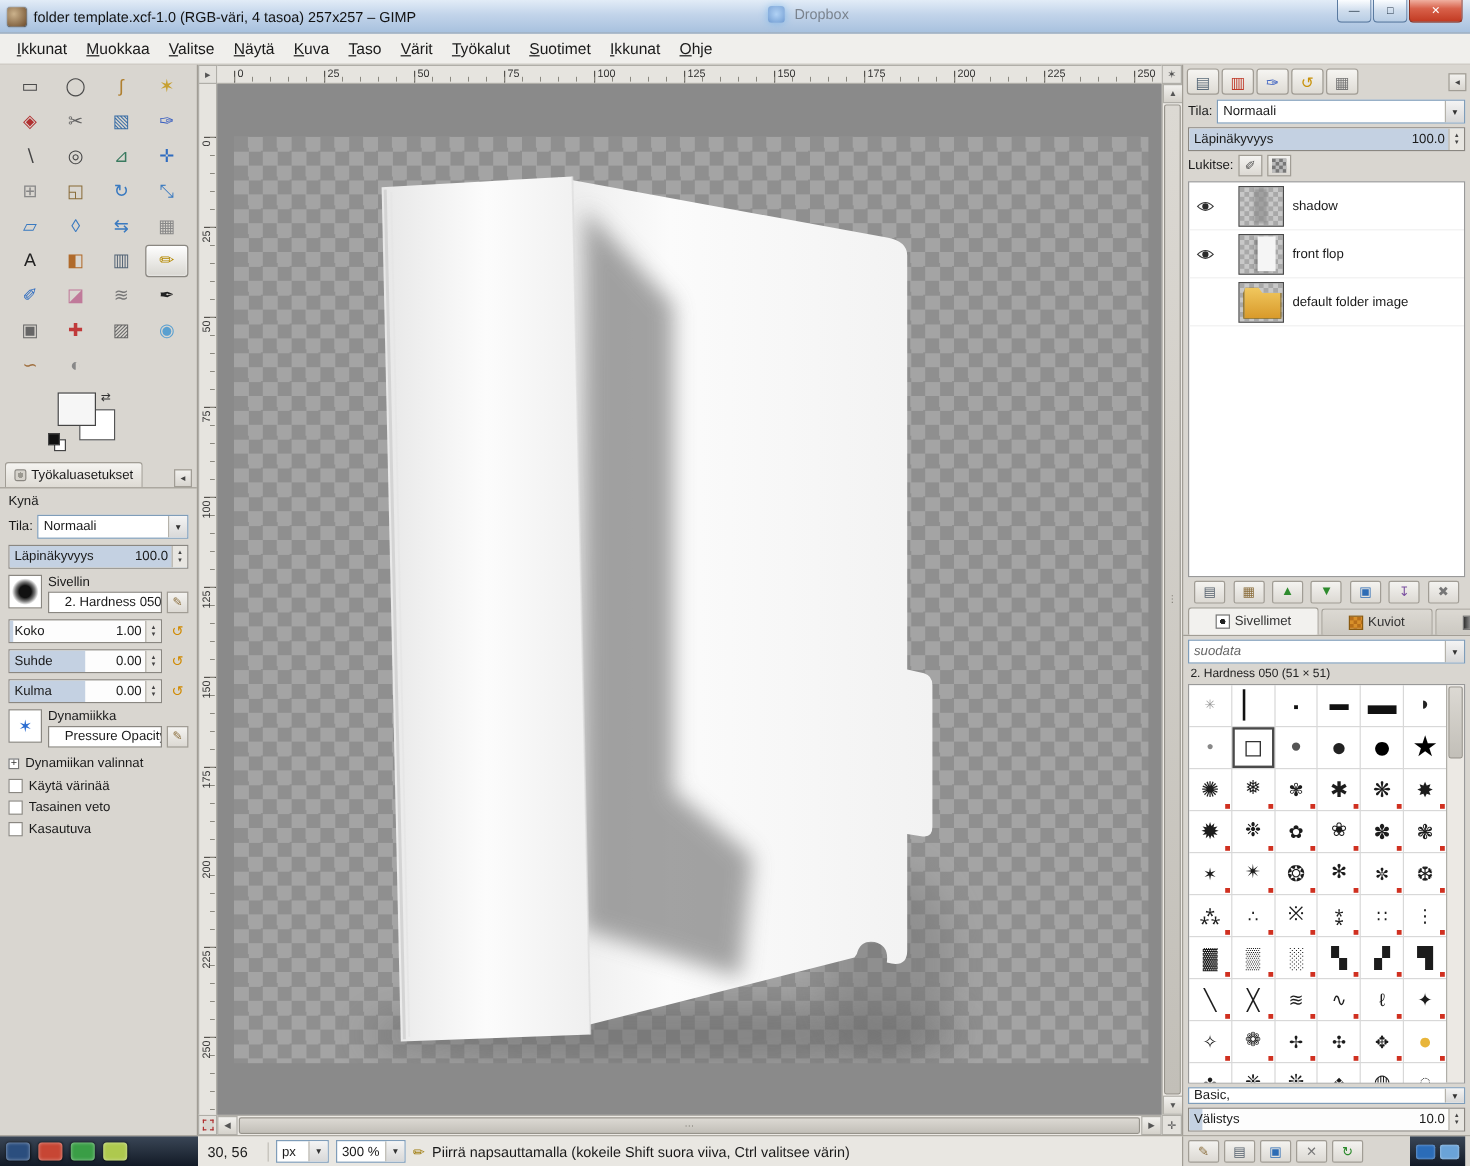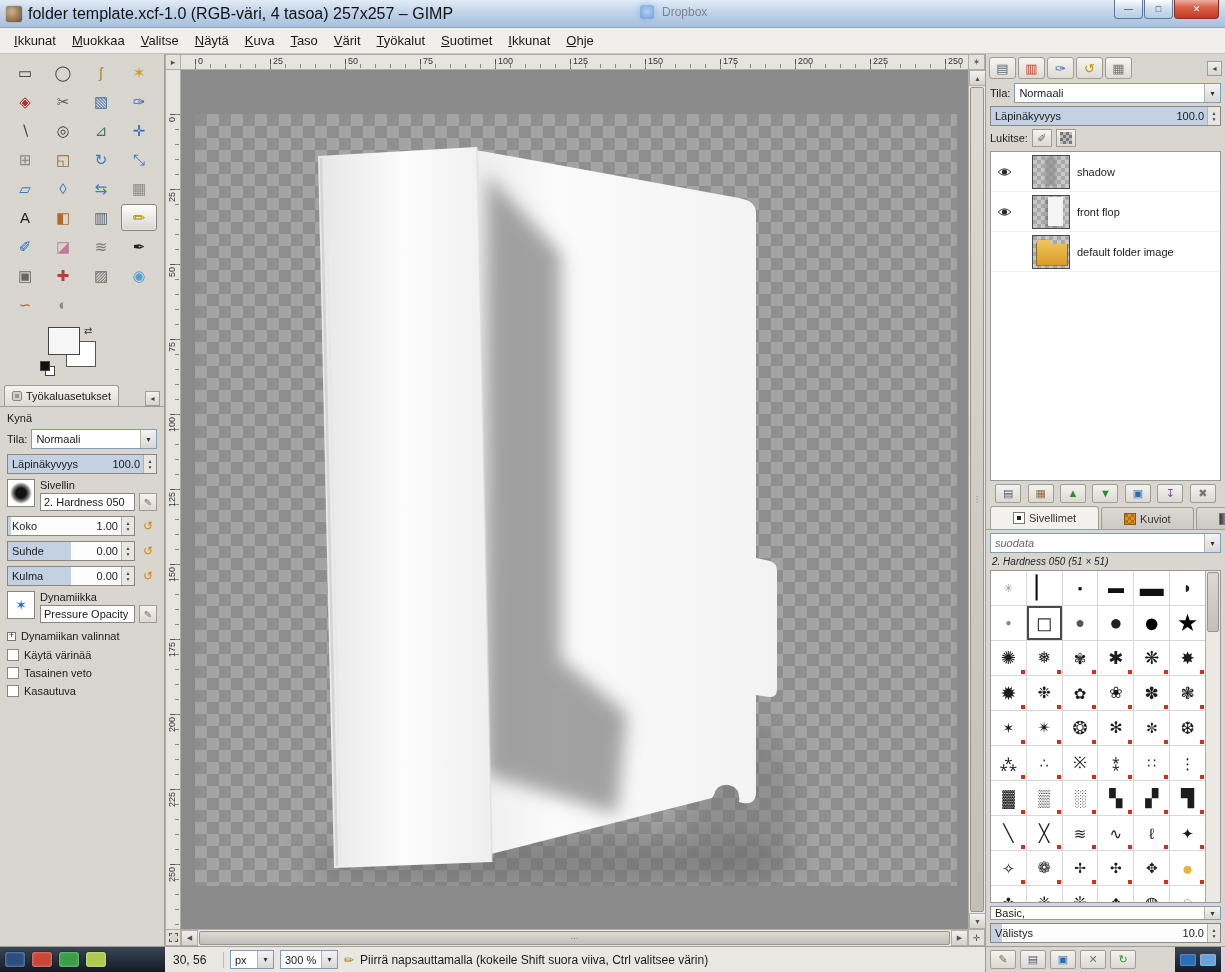--- a/index.html
+++ b/index.html
@@ -9,21 +9,21 @@
   *{box-sizing:border-box;margin:0;padding:0}
   html,body{width:1225px;height:972px;overflow:hidden}
   body{font-family:"Liberation Sans",sans-serif;font-size:11px;color:#1a1a1a;background:#000}
   .screen{width:1225px;height:972px;display:flex;flex-direction:column;background:var(--panel);position:relative}
 
   
   .titlebar{height:28px;flex:none;background:linear-gradient(#e2ecf7,#c2d4ea 45%,#a8c1de);
     border-bottom:1px solid #8ba4c0;display:flex;align-items:center;padding:0 6px;position:relative}
   .win-icon{width:16px;height:16px;border-radius:3px;flex:none;
     background:radial-gradient(circle at 35% 35%,#cbb28c,#6b4a2a);box-shadow:0 0 1px #333}
-  .title-text{margin-left:6px;font-size:16px;color:#111;white-space:nowrap}
+  .title-text{margin-left:6px;font-size:12px;color:#111;white-space:nowrap}
   .ghost-win{position:absolute;left:640px;top:5px;display:flex;align-items:center;gap:8px;opacity:.5}
   .ghost-icon{width:14px;height:14px;border-radius:3px;background:radial-gradient(#9fd0ff,#2a6cc0);box-shadow:0 0 7px #4aa0e8}
   .ghost-text{font-size:12px;color:#333}
   .winbtns{position:absolute;right:6px;top:0;display:flex}
   .winbtn{width:29px;height:19px;border:1px solid #5a7aa0;border-top:none;border-radius:0 0 4px 4px;
     background:linear-gradient(#fbfdff,#cfdded 50%,#b8cde4);display:flex;align-items:center;justify-content:center;
     font-size:9px;color:#234;margin-left:1px}
   .winbtn.close{width:45px;background:linear-gradient(#f0b0a0,#d8614a 40%,#c23a22);color:#fff;border-color:#8a3020}
 
   
@@ -69,21 +69,21 @@
   .ss-spin{position:absolute;right:0;top:0;bottom:0;width:13px;border-left:1px solid #b5b2aa;background:#e8e6e1;
     display:flex;flex-direction:column;align-items:center;justify-content:center;z-index:2}
   .ss-spin::before{content:"▲";font-size:5px;line-height:6px;color:#444}
   .ss-spin::after{content:"▼";font-size:5px;line-height:6px;color:#444}
   .reset-btn{width:18px;height:18px;flex:none;display:flex;align-items:center;justify-content:center;font-size:12px;color:#d08a00}
   .sub-block{display:flex;gap:5px;align-items:flex-start}
   .sub-icon{width:28px;height:28px;flex:none;border:1px solid #8a8781;background:#fff;display:flex;align-items:center;justify-content:center}
   .brush-blob{width:100%;height:100%;background:radial-gradient(circle,#111 0 5px,#777 8px,#fff 11px)}
   .dyn-glyph{font-size:14px;color:#2a6cd0}
   .sub-col{flex:1;min-width:0;display:flex;flex-direction:column;gap:2px}
-  .entry{height:18px;border:1px solid #8a8781;background:#fff;font-size:11px;display:flex;align-items:center;padding:0 3px;flex:1;min-width:0;white-space:nowrap;overflow:hidden}
+  .entry{height:18px;border:1px solid #8a8781;background:#fff;font-size:11px;display:flex;align-items:center;padding:0 13px;flex:1;min-width:0;white-space:nowrap;overflow:hidden}
   .edit-btn{width:18px;height:18px;flex:none;border:1px solid var(--bord);background:linear-gradient(#f4f3f0,#dcd9d3);
     display:flex;align-items:center;justify-content:center;font-size:10px;color:#8a6d3b}
   .expander{display:flex;align-items:center;gap:5px;font-size:11px;margin-top:2px}
   .plusbox{width:9px;height:9px;border:1px solid #777;background:#fff;position:relative}
   .plusbox::before{content:"+";position:absolute;left:1px;top:-3px;font-size:9px;color:#333}
   .chk-row{display:flex;align-items:center;gap:5px}
   .chk-box{width:12px;height:12px;border:1px solid #8a8781;background:#fff;flex:none}
   .chk-label{font-size:11px}
 
   
@@ -141,21 +141,21 @@
   .brush-tabs{height:25px;flex:none;display:flex;align-items:flex-end;gap:2px;padding:3px 4px 0 4px;border-bottom:1px solid var(--bord)}
   .btab{height:22px;display:flex;align-items:center;gap:4px;padding:0 22px;font-size:11px;border:1px solid var(--bord);
     border-bottom:none;border-radius:3px 3px 0 0;background:linear-gradient(#dcd9d3,#ccc9c2);color:#333}
   .btab.active{background:#f2f1ee;height:23px}
   .btab-icon{width:12px;height:12px;flex:none}
   .bi0{background:radial-gradient(#222 30%,#fff 34%);border:1px solid #777}
   .bi1{background:repeating-conic-gradient(#d8902a 0% 25%,#b86f1a 0% 50%) 0 0/6px 6px;border:1px solid #8a5a10}
   .bi2{background:linear-gradient(90deg,#333,#ddd);border:1px solid #777}
   .filter-row{padding:3px 4px 1px 4px}
   .filter-text{font-style:italic;color:#666}
-  .brush-name{font-size:10px;font-style:italic;padding:2px 6px;color:#222}
+  .brush-name{font-size:10px;padding:2px 6px;color:#222}
   .brush-wrap{flex:1;min-height:0;margin:1px 4px;display:flex;border:1px solid #999;background:#fff}
   .brush-grid{flex:1;min-width:0;display:grid;grid-template-columns:repeat(6,1fr);grid-auto-rows:34px;gap:1px;background:#d8d8d8;overflow:hidden}
   .brush-cell{background:#fff;display:flex;align-items:center;justify-content:center;position:relative;color:#1c1c1c}
   .brush-cell.selected{outline:2px solid #4a4a4a;outline-offset:-2px;z-index:1}
   .brush-cell.marked::after{content:"";position:absolute;right:1px;bottom:1px;width:4px;height:4px;background:#d03020}
   .brush-glyph{line-height:1}
   .mini-vscroll{width:15px;flex:none;border-left:1px solid #b0aea8;background:#ece9e4;display:flex;flex-direction:column}
   .mini-vscroll .mthumb{height:60px;margin:1px;background:linear-gradient(#dcd9d3,#c2bfb8);border:1px solid #96938b;border-radius:2px}
   .dock-bottom-rows{flex:none;padding:2px 4px 3px 4px;display:flex;flex-direction:column;gap:3px}
 

